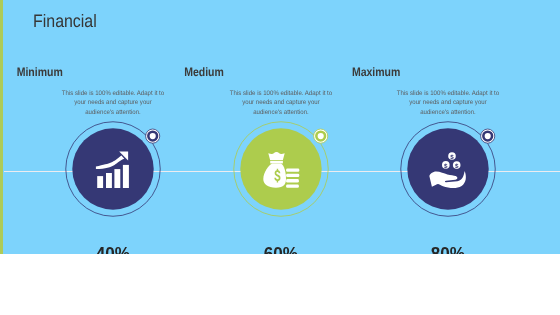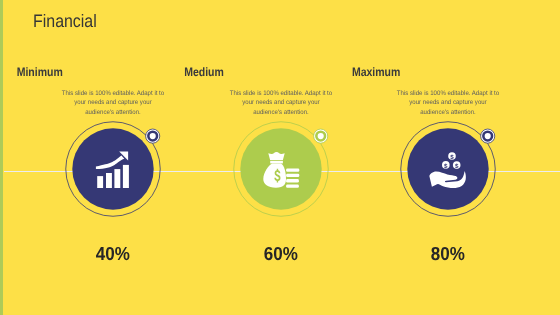--- a/index.html
+++ b/index.html
@@ -1,18 +1,18 @@
 <!DOCTYPE html>
 <html><head>
 <meta charset="utf-8">
 <style>
   html,body{margin:0;padding:0;}
   body{width:560px;height:315px;background:#ffffff;overflow:hidden;
        font-family:"Liberation Sans",sans-serif;-webkit-font-smoothing:antialiased;text-rendering:geometricPrecision;}
-  #slide{position:relative;width:560px;height:315px;background:#fde047;overflow:hidden;}
+  #slide{position:relative;width:560px;height:254px;background:#7dd3fc;overflow:hidden;}
   #leftbar{position:absolute;left:0;top:0;width:3.2px;height:315px;background:#aecb58;}
   #title{position:absolute;left:32.8px;top:11px;font-size:18px;color:#363636;
          transform:scaleX(0.885);transform-origin:left top;white-space:nowrap;}
   #hline{position:absolute;left:4px;top:170.5px;width:556px;height:1px;background:#ececf0;}
 
   .col{position:absolute;top:0;height:315px;width:0;}
   .col-head{position:absolute;top:64.7px;left:-100px;width:200px;
             font-weight:bold;font-size:12.2px;color:#3b3b3b;}
   .col-head span{display:inline-block;transform:scaleX(0.862);}
   .col-body{position:absolute;top:89.2px;left:-57px;width:114px;text-align:center;

